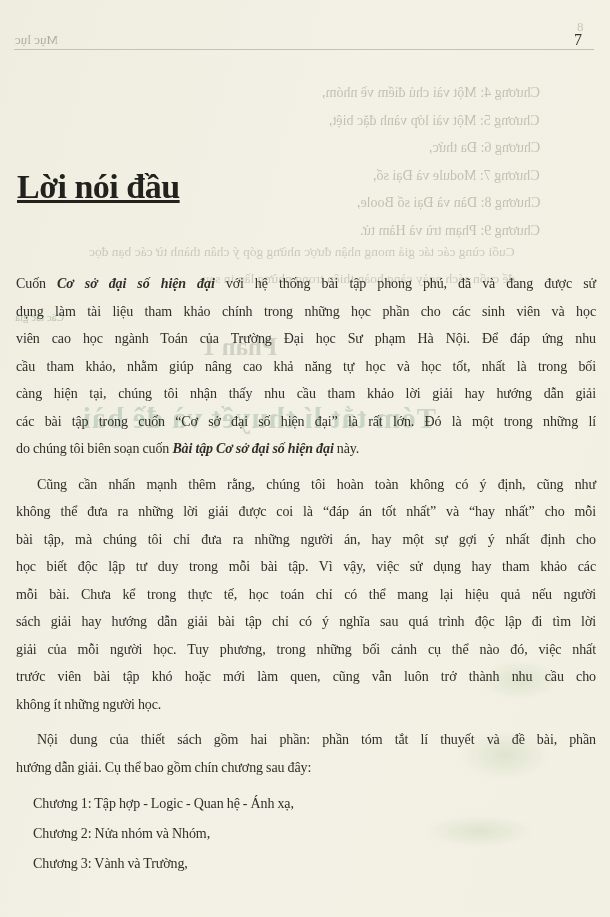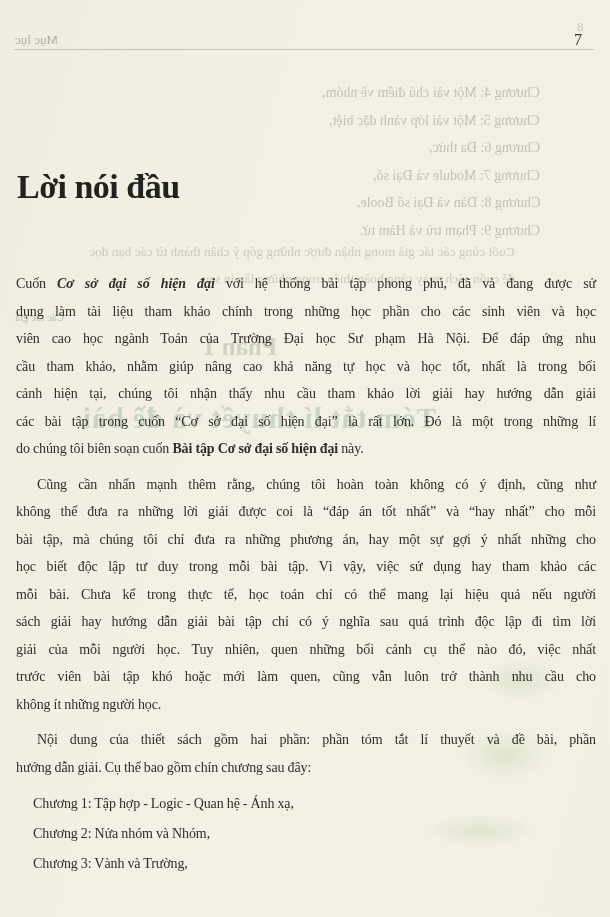--- a/index.html
+++ b/index.html
@@ -31,32 +31,32 @@
   .ghost-part-label{left:150px;top:333px;width:180px;text-align:center;
     font-size:25px;font-weight:bold;color:#b9bfae;opacity:.6;}
   .ghost-part-title{left:52px;top:402px;width:415px;text-align:center;
     font-size:29px;font-weight:bold;color:#a9c0ab;opacity:.55;letter-spacing:1px;}
   .ghost-blob{position:absolute;border-radius:50%;
     background:radial-gradient(closest-side,rgba(150,185,130,.22),rgba(150,185,130,0));
     filter:blur(1.5px);}
   
   .heading{
     position:absolute;left:17px;top:168px;margin:0;
-    font-size:34px;font-weight:bold;letter-spacing:-.5px;color:#21211d;
+    font-size:34px;font-weight:bold;letter-spacing:-.5px;color:#21211d;text-decoration:underline;
   }
   
   .body-text{
     position:absolute;left:16px;top:270px;width:580px;
     font-size:14px;line-height:27.5px;letter-spacing:-.1px;word-spacing:-.3px;
   }
   .para{margin:0 0 8px 0;}
   .line{text-align:justify;text-align-last:justify;height:27.5px;overflow:visible;}
   .line.last{text-align-last:left;}
   .para.indent .line.first{text-indent:21px;}
-  .line span.b{font-weight:bold;}
+  .line span.b{font-weight:bold;font-style:italic;}
   .line span.bi{font-weight:bold;font-style:italic;}
   .chapters{margin-top:4px;line-height:30px;}
   .chapter-line{padding-left:17px;}
 </style>
 </head>
 <body>
 
 <div class="page">
 
   <div class="ghost ghost-header">
@@ -99,32 +99,32 @@
   <div class="ghost-blob" style="left:480px;top:660px;width:80px;height:40px;"></div>
   <div class="ghost-blob" style="left:460px;top:730px;width:90px;height:50px;"></div>
   <div class="ghost-blob" style="left:425px;top:815px;width:110px;height:32px;"></div>
 
   <div class="body-text" id="body-text">
       <div class="para">
         <div class="line first"><span>Cuốn </span><span class="bi">Cơ sở đại số hiện đại</span><span> với hệ thống bài tập phong phú, đã và đang được sử</span></div>
         <div class="line"><span>dụng làm tài liệu tham khảo chính trong những học phần cho các sinh viên và học</span></div>
         <div class="line"><span>viên cao học ngành Toán của Trường Đại học Sư phạm Hà Nội. Để đáp ứng nhu</span></div>
         <div class="line"><span>cầu tham khảo, nhằm giúp nâng cao khả năng tự học và học tốt, nhất là trong bối</span></div>
-        <div class="line"><span>cảnh hiện tại, chúng tôi nhận thấy nhu cầu tham khảo lời giải hay hướng dẫn giải</span></div>
+        <div class="line"><span>càng hiện tại, chúng tôi nhận thấy nhu cầu tham khảo lời giải hay hướng dẫn giải</span></div>
         <div class="line"><span>các bài tập trong cuốn “Cơ sở đại số hiện đại” là rất lớn. Đó là một trong những lí</span></div>
         <div class="line last"><span>do chúng tôi biên soạn cuốn </span><span class="b">Bài tập Cơ sở đại số hiện đại</span><span> này.</span></div>
       </div>
       <div class="para indent">
         <div class="line first"><span>Cũng cần nhấn mạnh thêm rằng, chúng tôi hoàn toàn không có ý định, cũng như</span></div>
         <div class="line"><span>không thể đưa ra những lời giải được coi là “đáp án tốt nhất” và “hay nhất” cho mỗi</span></div>
-        <div class="line"><span>bài tập, mà chúng tôi chỉ đưa ra những phương án, hay một sự gợi ý nhất những cho</span></div>
+        <div class="line"><span>bài tập, mà chúng tôi chỉ đưa ra những người án, hay một sự gợi ý nhất định cho</span></div>
         <div class="line"><span>học biết độc lập tư duy trong mỗi bài tập. Vì vậy, việc sử dụng hay tham khảo các</span></div>
         <div class="line"><span>mỗi bài. Chưa kể trong thực tế, học toán chỉ có thể mang lại hiệu quả nếu người</span></div>
         <div class="line"><span>sách giải hay hướng dẫn giải bài tập chỉ có ý nghĩa sau quá trình độc lập đi tìm lời</span></div>
-        <div class="line"><span>giải của mỗi người học. Tuy nhiên, quen những bối cảnh cụ thể nào đó, việc nhất</span></div>
+        <div class="line"><span>giải của mỗi người học. Tuy phương, trong những bối cảnh cụ thể nào đó, việc nhất</span></div>
         <div class="line"><span>trước viên bài tập khó hoặc mới làm quen, cũng vẫn luôn trở thành nhu cầu cho</span></div>
         <div class="line last"><span>không ít những người học.</span></div>
       </div>
       <div class="para indent">
         <div class="line first"><span>Nội dung của thiết sách gồm hai phần: phần tóm tắt lí thuyết và đề bài, phần</span></div>
         <div class="line last"><span>hướng dẫn giải. Cụ thể bao gồm chín chương sau đây:</span></div>
       </div>
       <div class="chapters">
         <div class="chapter-line">Chương 1: Tập hợp - Logic - Quan hệ - Ánh xạ,</div>
         <div class="chapter-line">Chương 2: Nửa nhóm và Nhóm,</div>

